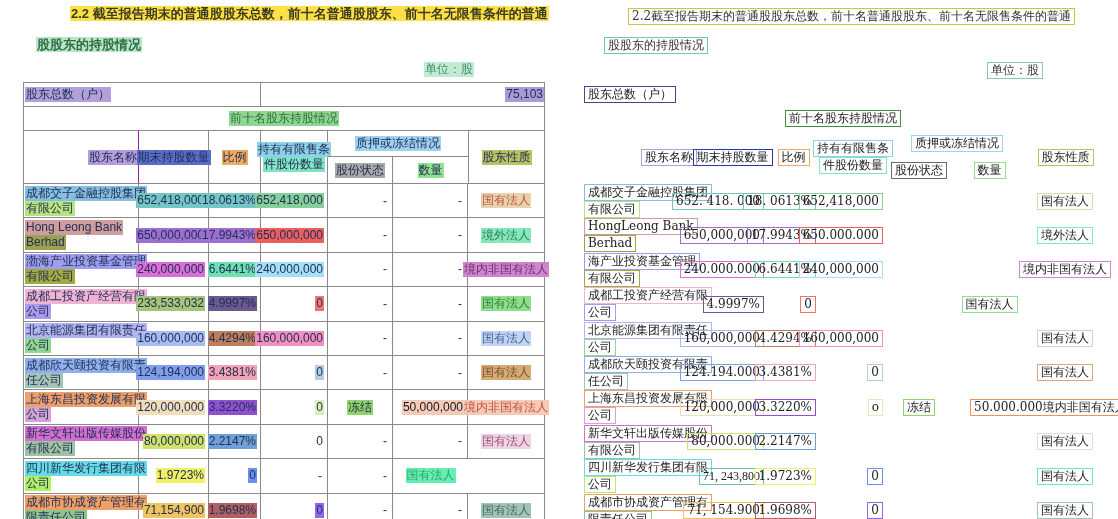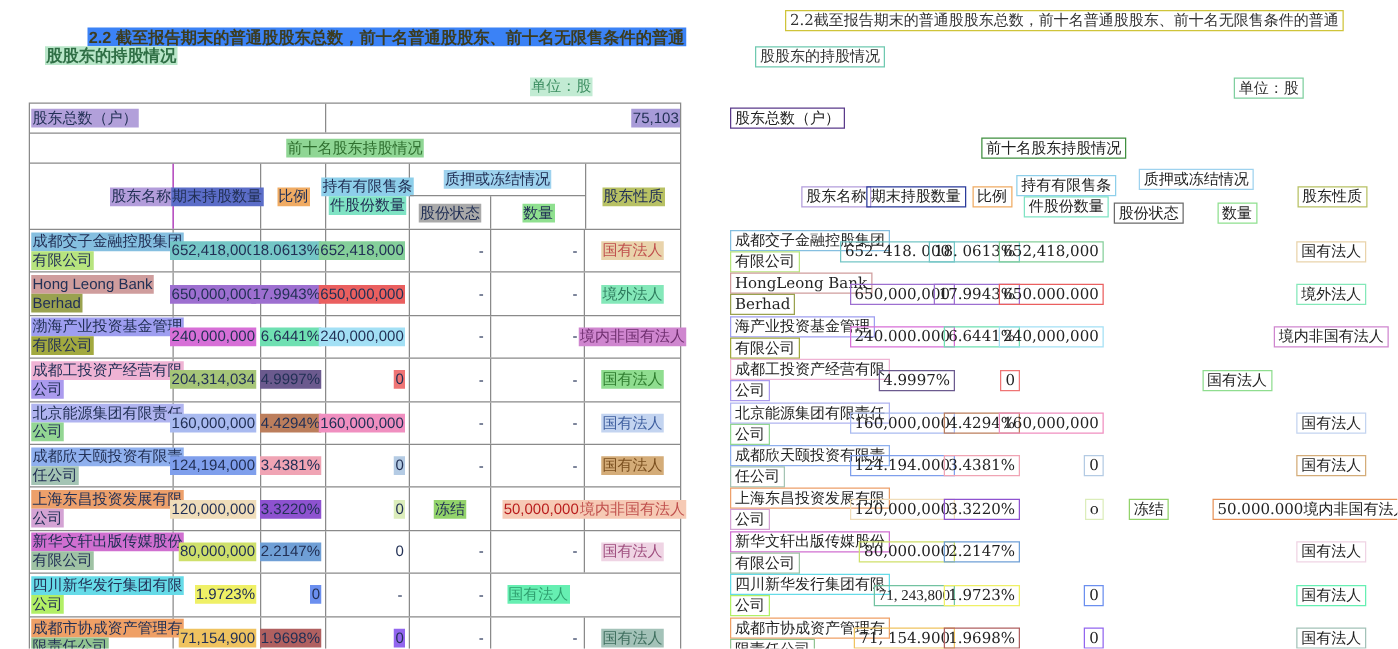--- a/index.html
+++ b/index.html
@@ -48,21 +48,21 @@
   .hl{padding:0 1px;white-space:nowrap;display:inline-block;line-height:15px;}
   .right .hl{padding:0 3px;}
   .dash{padding-right:2px;}
 </style>
 </head>
 <body>
 
 <div class="stage">
 
   <section class="panel left">
-    <div class="t1"><span class="hl" style="background: #3b82f6; margin-top: 16px;">2.2 截至报告期末的普通股股东总数，前十名普通股股东、前十名无限售条件的普通</span></div>
+    <div class="t1"><span class="hl" style="background: #fde047;">2.2 截至报告期末的普通股股东总数，前十名普通股股东、前十名无限售条件的普通</span></div>
     <div class="t2"><span class="hl" style="background: rgb(185, 230, 201);">股股东的持股情况</span></div>
     <div class="unit"><span class="hl" style="background: rgb(194, 235, 211);">单位：股</span></div>
 
     <div class="tbl">
       <div class="rowA">
         <div class="cA1">
             <span class="hl" style="background: rgb(178, 160, 218);">股东总数（户）</span>
           </div>
         <div class="cA2">
             <span class="hl" style="background: rgb(168, 155, 216);">75,103</span>
@@ -170,21 +170,21 @@
             <div class="cell c-center">
               <span class="hl" style="background: rgb(207, 134, 207); color: rgb(111, 47, 111);">境内非国有法人</span>
             </div>
           </div>
           <div class="row">
             <div class="cell c-name">
               <span class="hl" style="background: rgb(239, 179, 212);">成都工投资产经营有限</span>
               <span class="hl" style="background: rgb(171, 155, 238);">公司</span>
             </div>
             <div class="cell c-num">
-              <span class="hl" style="background: rgb(166, 197, 120);">204,314,034</span>
+              <span class="hl" style="background: rgb(166, 197, 120);">233,533,032</span>
             </div>
             <div class="cell c-num">
               <span class="hl" style="background: rgb(107, 90, 142);">4.9997%</span>
             </div>
             <div class="cell c-num">
               <span class="hl" style="background: rgb(239, 117, 117);">0</span>
             </div>
             <div class="cell c-num">
               <span class="dash">-</span>
             </div>
@@ -254,21 +254,21 @@
             <div class="cell c-num">
               <span class="hl" style="background: rgb(142, 82, 208);">3.3220%</span>
             </div>
             <div class="cell c-num">
               <span class="hl" style="background: rgb(220, 237, 187);">0</span>
             </div>
             <div class="cell c-center">
               <span class="hl" style="background: rgb(147, 211, 107);">冻结</span>
             </div>
             <div class="cell c-num">
-              <span class="hl" style="background: rgb(246, 202, 181); color: #b91c1c;">50,000,000</span>
+              <span class="hl" style="background: rgb(246, 202, 181); color: #0f172a;">50,000,000</span>
             </div>
             <div class="cell c-center">
               <span class="hl" style="background: rgb(246, 202, 181); color: rgb(192, 80, 77);">境内非国有法人</span>
             </div>
           </div>
           <div class="row">
             <div class="cell c-name">
               <span class="hl" style="background: rgb(208, 111, 208);">新华文轩出版传媒股份</span>
               <span class="hl" style="background: rgb(159, 194, 164);">有限公司</span>
             </div>

